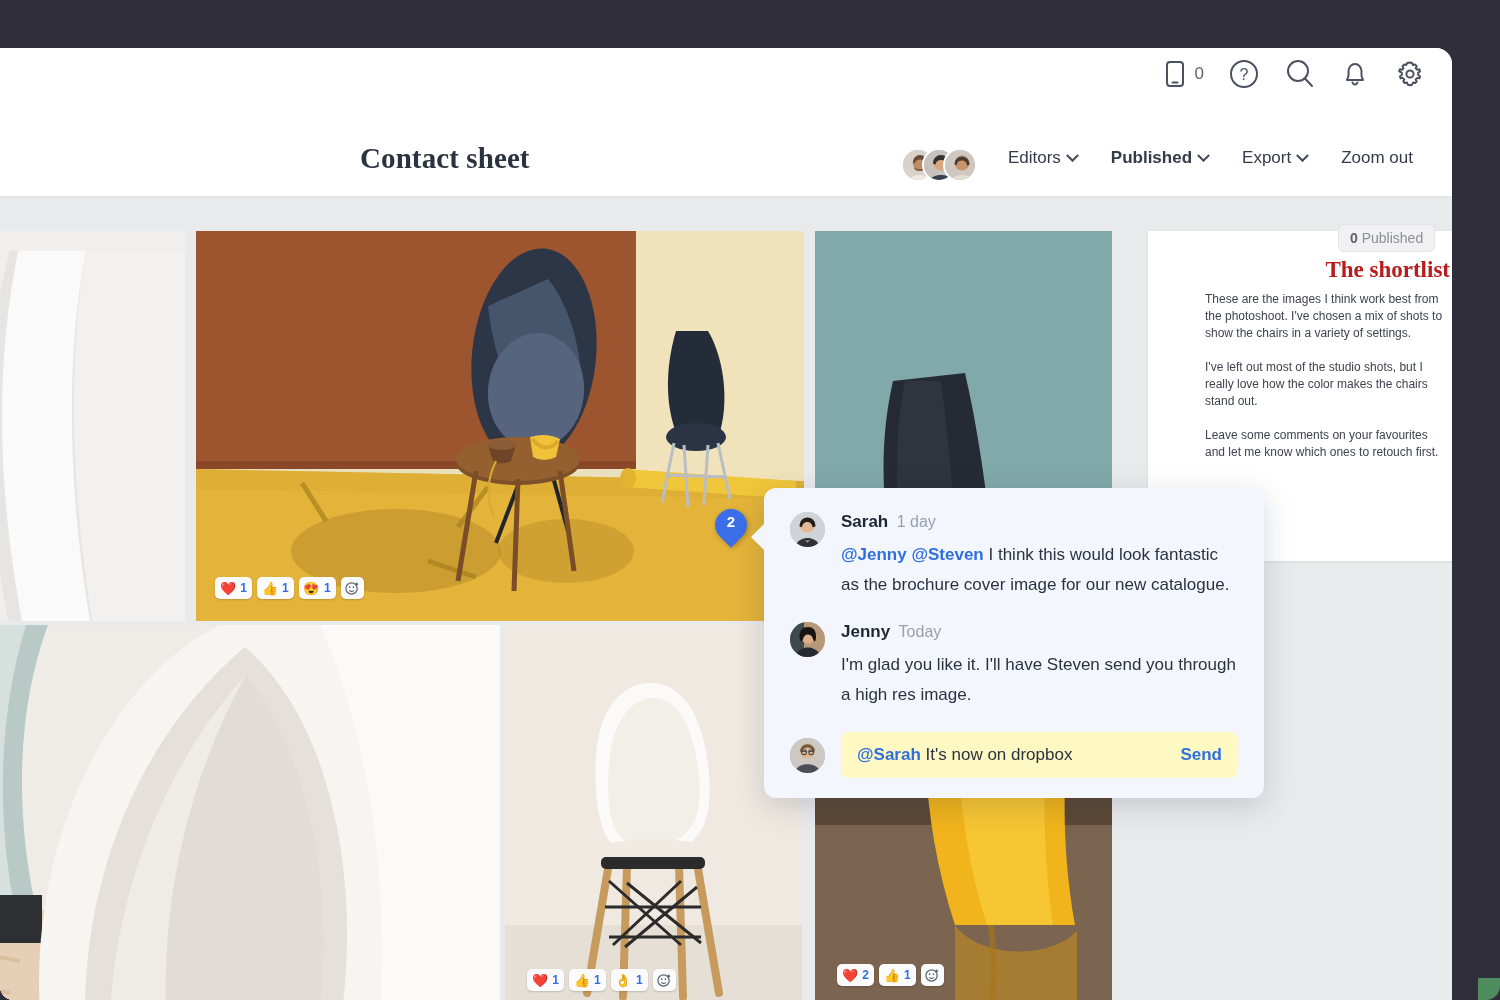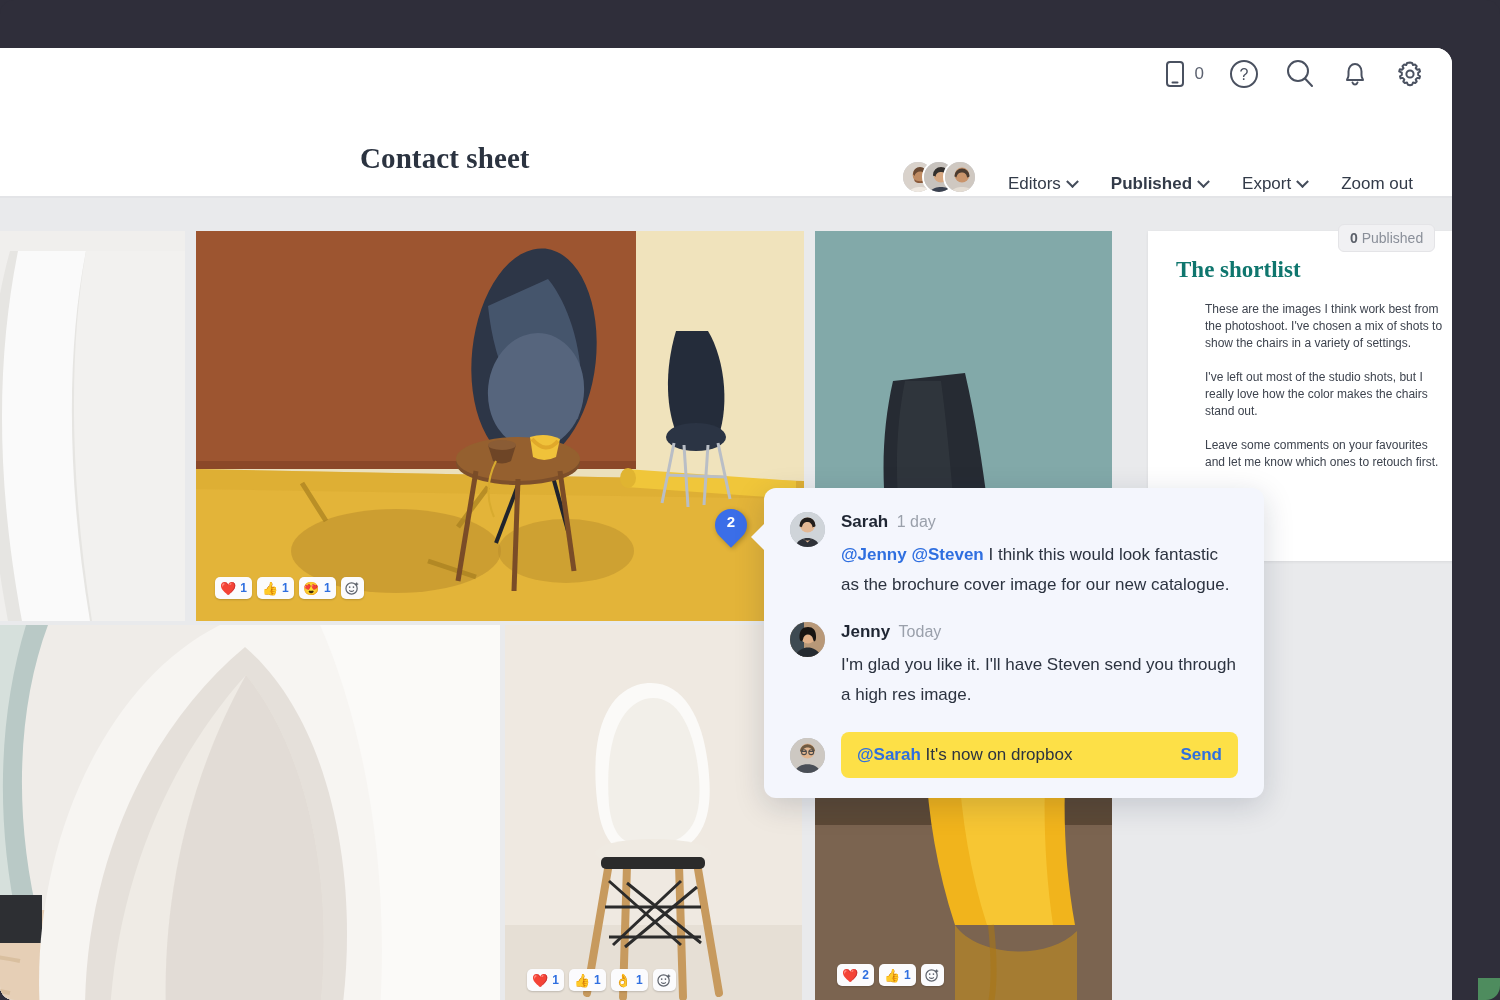--- a/index.html
+++ b/index.html
@@ -26,22 +26,22 @@
               align-items: center; gap: 24px; }
   .ibtn { display: flex; align-items: center; gap: 7px; color: #4a5160; cursor: pointer; }
   .ibtn svg { display: block; }
   .devcount { font-size: 17px; color: #5c6270; }
 
   #titlebar { position: relative; height: 48px; background:#fff;padding-left:20px; }
   #page-title { position: absolute; left: 360px; top: -6px;
                 font-family: "Liberation Serif", serif; font-weight: bold;
                 font-size: 29px; color: #2b3340; letter-spacing: .1px; }
 
-  .hdr-right { position: absolute; right: 22px; top: 12px; display: flex;
-               align-items: flex-end; gap: 0px; }
+  .hdr-right { position: absolute; right: 22px; top: 0px; display: flex;
+               align-items: flex-start; gap: 0px; }
   .avstack { display: flex; align-items: center; margin-right: 14px; }
   .av { width: 34px; height: 34px; border-radius: 50%; border: 2px solid #fff;
         background: #c9cdd4; overflow: hidden; position: relative; }
   .av:not(:first-child) { margin-left: -13px; }
   .hdr-item { font-size: 17px; color: #333b49; padding: 0 17px; cursor: pointer;
               white-space: nowrap; display:flex; align-items:center; gap:7px; }
   .hdr-item.bold { font-weight: bold; }
   .chev { width: 9px; height: 9px; border-right: 2px solid #444c5a;
           border-bottom: 2px solid #444c5a; transform: rotate(45deg) translate(-2px,-2px); }
 
@@ -59,21 +59,21 @@
            box-shadow: 0 1px 2px rgba(0,0,0,.18); font-size: 12px; }
   .react .em { font-size: 13px; line-height: 1; }
   .react .cnt { color: #2f6fe0; font-weight: bold; font-size: 12px; }
   .react.add { padding: 0 4px; }
 
   
   #shortlist { position: absolute; left: 1148px; top: 183px; width: 330px;
                height: 330px; background: #fff; padding: 26px 28px 20px 28px;
                box-shadow: 0 1px 3px rgba(0,0,0,.07); overflow: hidden; }
   #shortlist h2 { font-family: "Liberation Serif", serif; font-size: 23px;
-                  color: #0f766e; margin-bottom: 18px; }
+                  color: #b91c1c; margin-bottom: 8px; text-align: right; }
   #shortlist p { font-size: 12px; line-height: 17px; color: #3d434e;
                  margin-bottom: 17px; margin-left: 29px; }
   #unsorted { position: absolute; left: 1338px; top: 176px; z-index: 7;
               background: #f1f1f3; border: 1px solid #e4e4e7; border-radius: 6px;
               padding: 5px 11px; font-size: 14px; color: #8a8f99; }
   #unsorted b { color: #5b6069; }
 
   
   #pin { position: absolute; left: 715px; top: 461px; width: 32px; height: 42px; z-index: 9; cursor:pointer;}
   #pin .drop { width: 32px; height: 32px; background: #3b6ee8; border-radius: 50% 50% 50% 0;
@@ -92,21 +92,21 @@
               overflow: hidden; background: #b9bec6; }
   .cmt .body { flex: 1; }
   .cmt .meta { margin-bottom: 8px; }
   .cmt .who { font-size: 17px; font-weight: bold; color: #1f2633; }
   .cmt .when { font-size: 16px; color: #9aa0ab; margin-left: 4px; }
   .cmt .txt { font-size: 17px; line-height: 30px; color: #2c3340; }
   .mention { color: #2f6fe0; font-weight: bold; }
   .composer { display: flex; gap: 16px; align-items: center; }
   .composer .pav { width: 35px; height: 35px; border-radius: 50%; flex: 0 0 35px;
                    overflow: hidden; background: #b9bec6; }
-  .cbox { flex: 1; background: #fde047; border-radius: 8px; height: 46px; display: flex;
+  .cbox { flex: 1; background: #fef9c3; border-radius: 8px; height: 46px; display: flex;
           align-items: center; padding: 0 16px; }
   .cbox .ctext { flex: 1; font-size: 17px; color: #2c3340; }
   .cbox .send { color: #2f6fe0; font-weight: bold; font-size: 17px; cursor: pointer; }
 </style>
 </head>
 <body>
 
 <div id="root">
   <div class="corner-green"></div>
 

